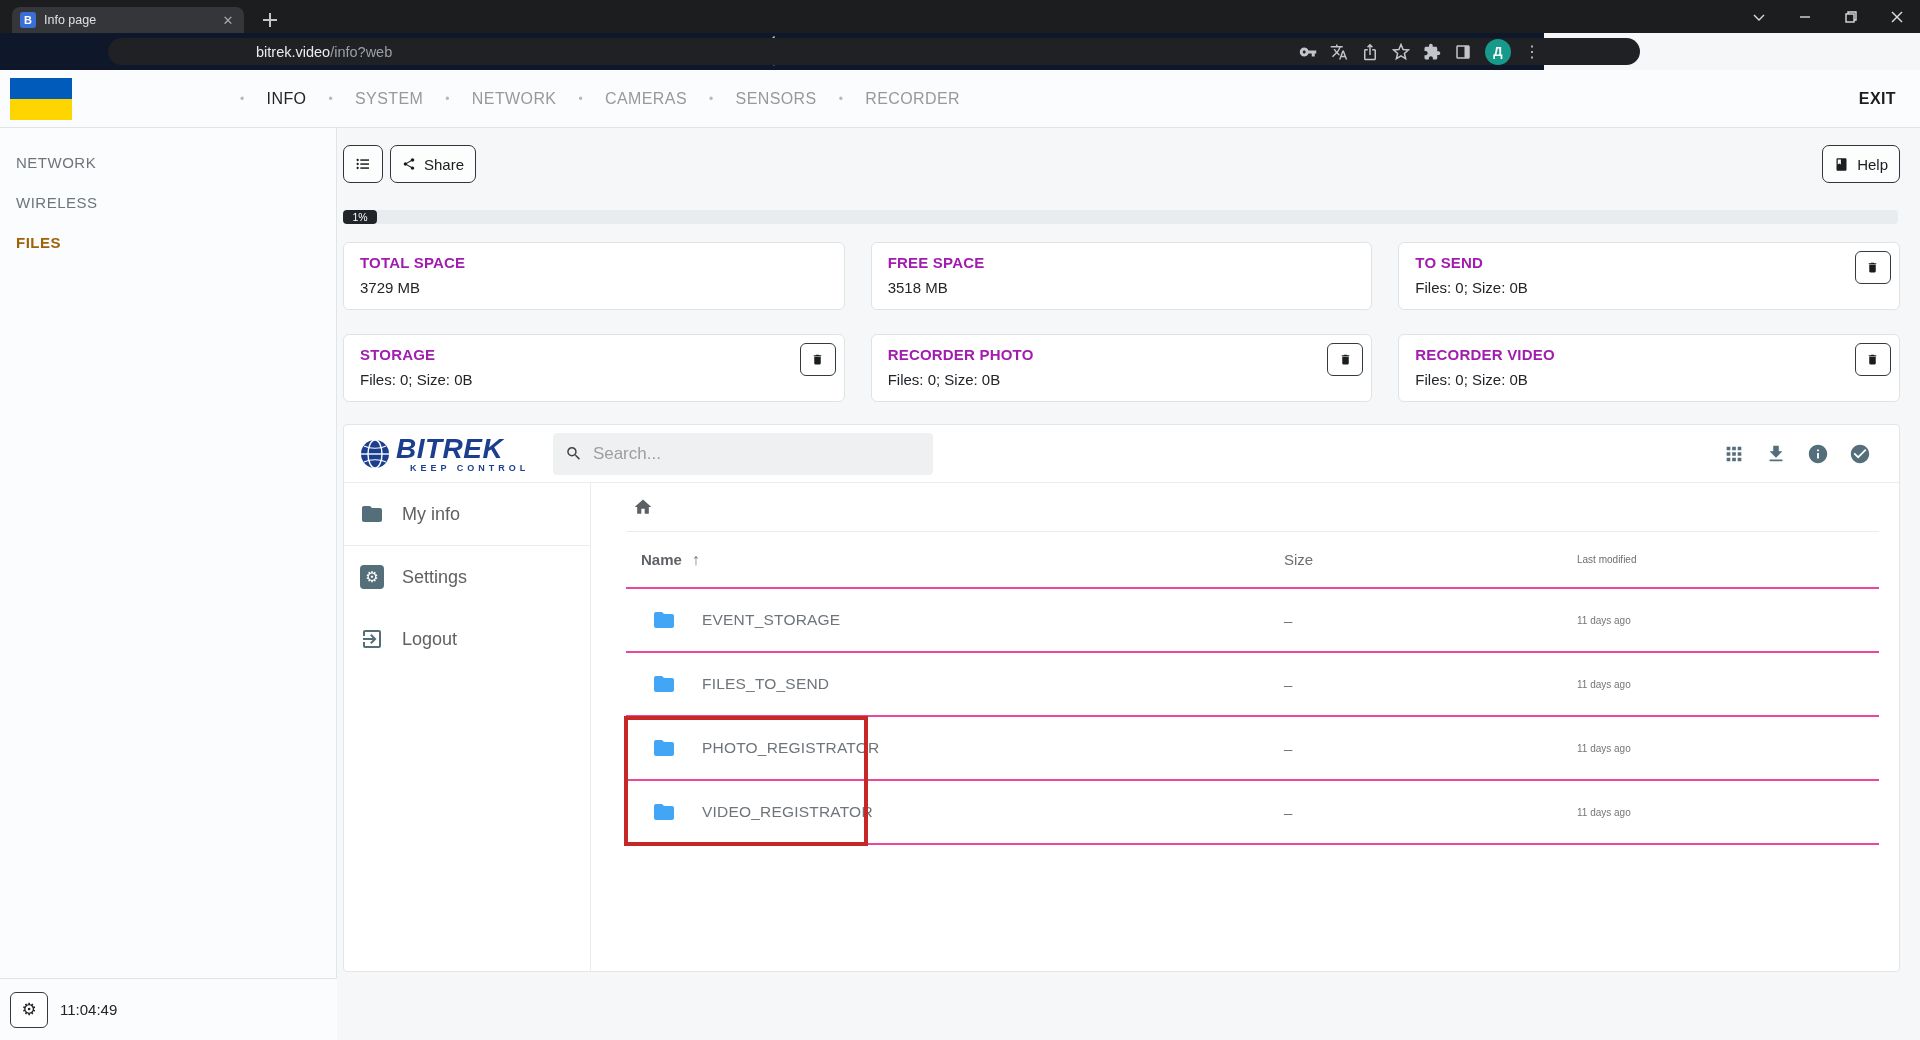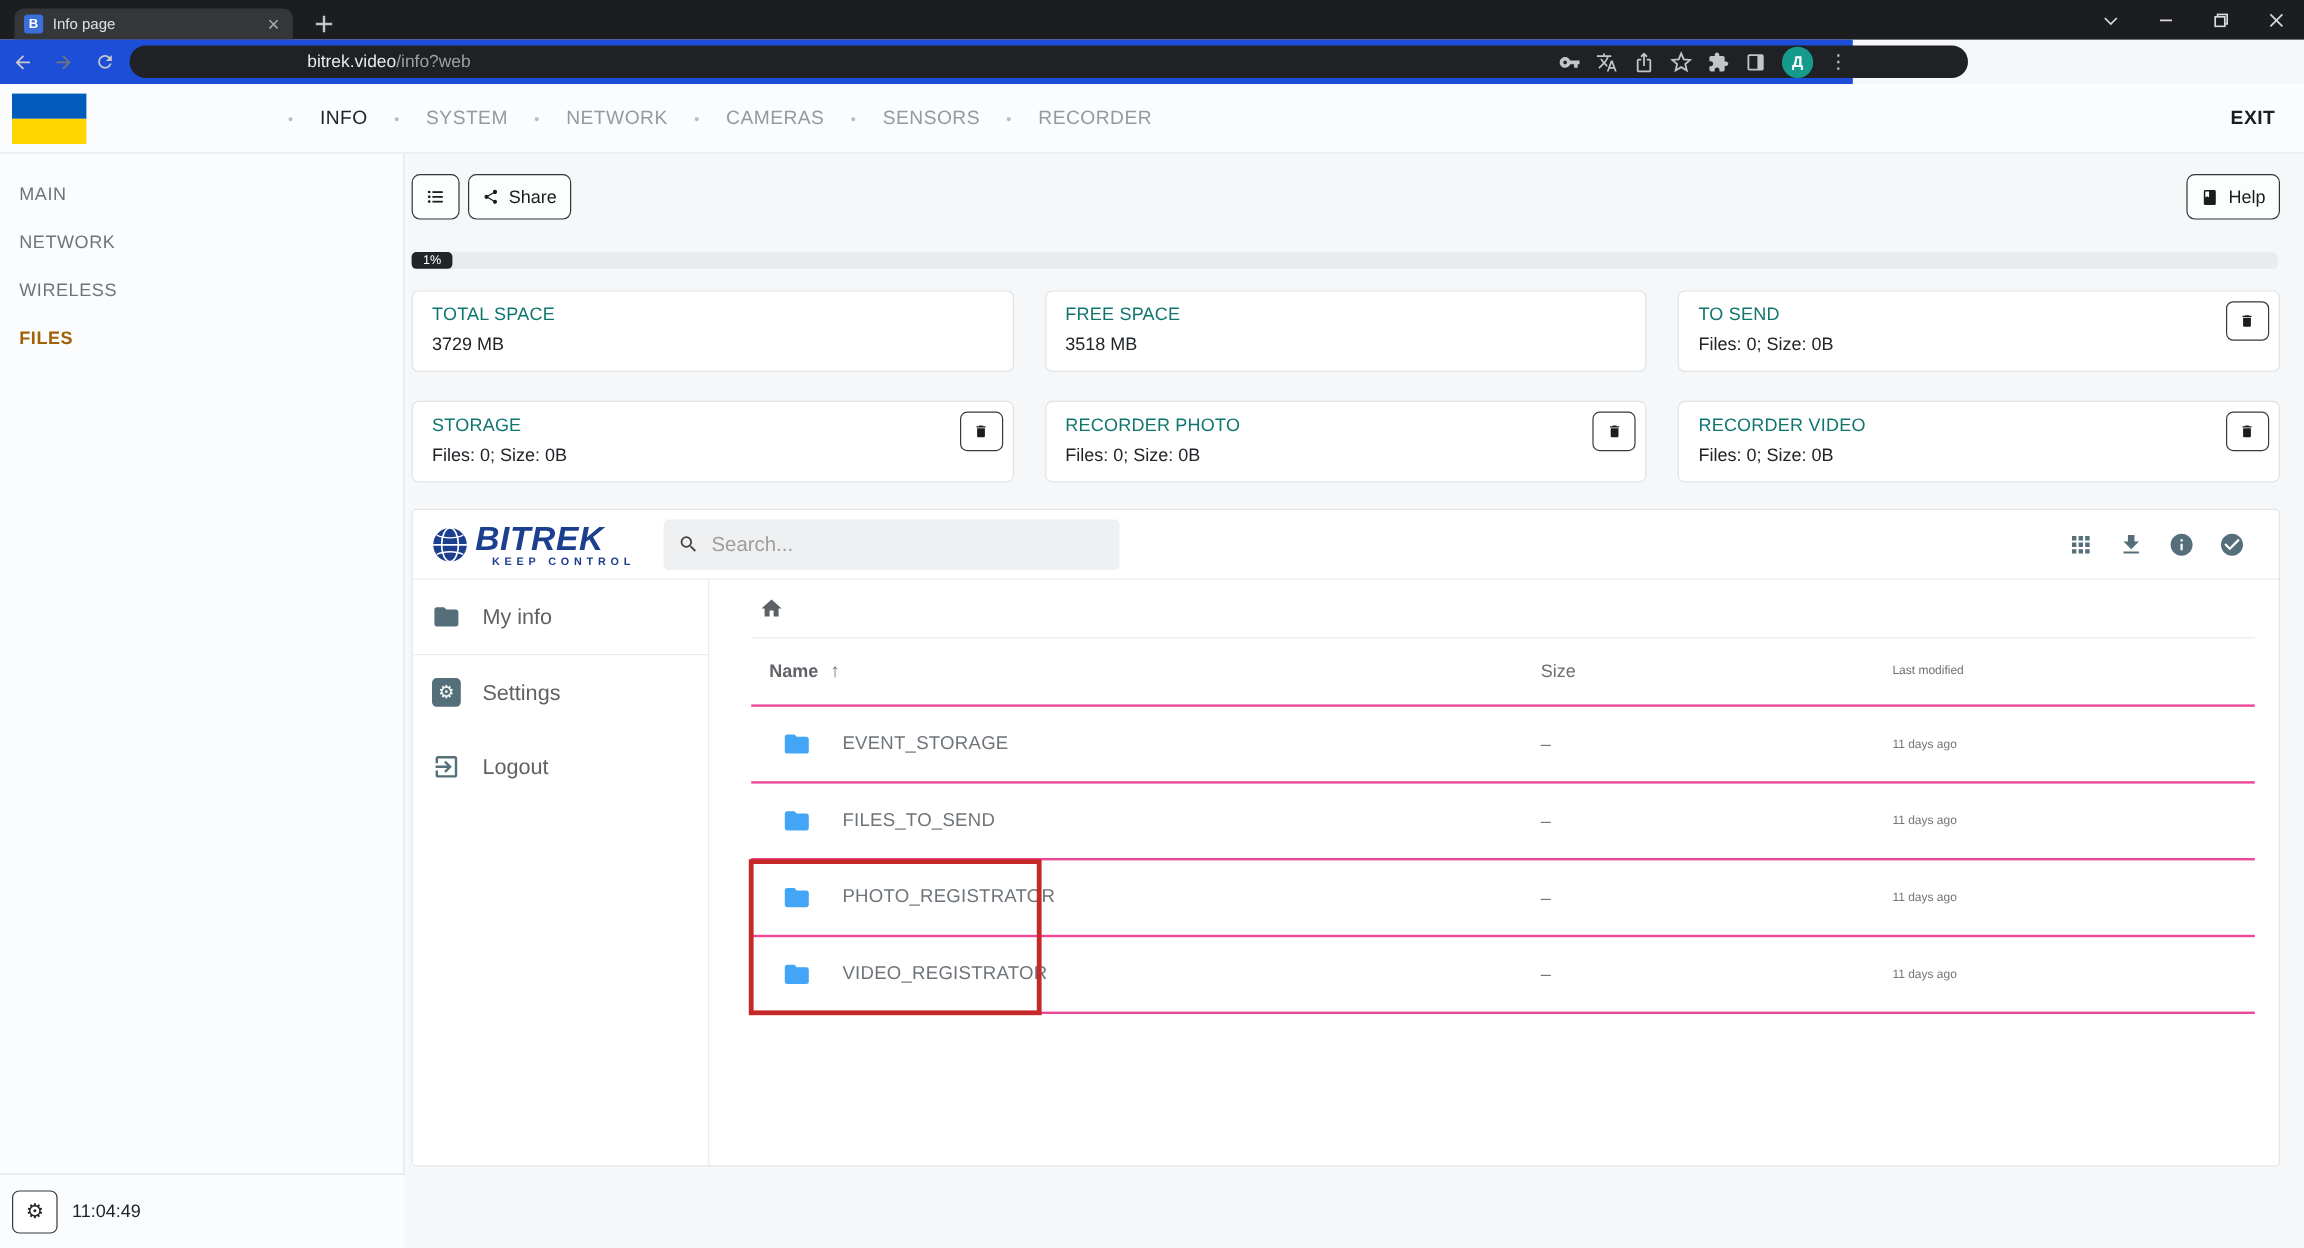--- a/index.html
+++ b/index.html
@@ -14,22 +14,22 @@
   .favicon { width:16px; height:16px; border-radius:3px; background:#3a6fd8; color:#fff;
     font-size:11px; font-weight:bold; display:flex; align-items:center; justify-content:center; }
   .tab-title { color:#dfe1e4; font-size:12.5px; margin-left:8px; flex:1; white-space:nowrap; overflow:hidden; }
   .tab-close { color:#a5a8ab; font-size:13px; width:16px; text-align:center; cursor:default; }
   .newtab { position:absolute; left:258px; top:8px; color:#c2c5c9; font-size:17px; width:24px; height:24px;
     display:flex; align-items:center; justify-content:center; }
   .wincontrols { position:absolute; right:0; top:0; height:33px; display:flex; align-items:center; }
   .winbtn { width:46px; height:33px; display:flex; align-items:center; justify-content:center; }
   .winbtn svg { stroke:#dadce0; fill:none; stroke-width:1.4; }
 
-  .btoolbar { position:absolute; left:0; top:33px; width:1544px; height:37px; background:#1d4ed8;
-    display:flex; align-items:center; }
+  .btoolbar { position:absolute; left:0; top:33px; width:1544px; height:37px; background:#0f172a;
+    display:flex; align-items:center;flex-direction:column; }
   .navbtn { width:30px; height:30px; display:flex; align-items:center; justify-content:center; margin-left:4px; }
   .navbtn svg { fill:#c8cacd; }
   .navbtn.disabled svg { fill:#717478; }
   .omnibox { position:absolute; left:108px; top:5px; width:1532px; height:27px; background:#202124;
     border-radius:14px; display:flex; align-items:center; color:#e8eaed; font-size:14.5px; padding-left:148px; }
   .url-path { color:#9aa0a6; }
   .btool-icons { position:absolute; right:6px; top:0; height:37px; display:flex; align-items:center; gap:13px; }
   .btool-icons svg { fill:#c2c5c9; }
   .avatar { width:26px; height:26px; border-radius:50%; background:#159a8c; color:#fff; font-size:13px;
     display:flex; align-items:center; justify-content:center; font-weight:bold; }
@@ -68,21 +68,21 @@
   .help-wrap { margin-left:auto; }
 
   .progress { position:absolute; left:6px; top:82px; right:22px; height:14px; background:#e9ecef; border-radius:4px; }
   .progress .fill { width:34px; height:14px; background:#212529; border-radius:4px; color:#fff;
     font-size:10.5px; display:flex; align-items:center; justify-content:center; }
 
   .cards { position:absolute; left:6px; top:114px; right:20px; display:grid;
     grid-template-columns:repeat(3,1fr); column-gap:26px; row-gap:24px; }
   .card { position:relative; height:68px; background:#fff; border:1px solid #dfe3e6; border-radius:6px;
     padding:11px 16px; }
-  .card .ctitle { font-size:15px; font-weight:normal; color:#0f766e; letter-spacing:.2px; }
+  .card .ctitle { font-size:15px; font-weight:bold; color:#a21caf; letter-spacing:.2px; }
   .card .cvalue { font-size:15px; color:#212529; margin-top:8px; }
   .trash-btn { position:absolute; right:8px; top:8px; width:36px; height:33px; border:1px solid #343a40;
     border-radius:6px; background:#fff; display:flex; align-items:center; justify-content:center; }
 
   
   .panel { position:absolute; left:6px; top:296px; width:1557px; height:548px; background:#fff;
     border:1px solid #e3e6e9; border-radius:4px; }
   .fmtoolbar { height:58px; display:flex; align-items:center; padding:0 14px; border-bottom:1px solid #ececec; }
   .logo { display:flex; align-items:center; gap:4px; }
   .brand-col { display:flex; flex-direction:column; line-height:1; }
@@ -218,21 +218,20 @@
         <span class="nav-item">SYSTEM</span>
         <span class="nav-item">NETWORK</span>
         <span class="nav-item">CAMERAS</span>
         <span class="nav-item">SENSORS</span>
         <span class="nav-item">RECORDER</span>
       </div>
       <div class="exit">EXIT</div>
     </div>
 
     <div class="sidebar">
-      <div class="side-item">MAIN</div>
       <div class="side-item">NETWORK</div>
       <div class="side-item">WIRELESS</div>
       <div class="side-item active">FILES</div>
     </div>
 
     <div class="footerbar">
       <div class="gear-btn">
           <span>⚙</span>
         </div>
       <div class="clock">11:04:49</div>

